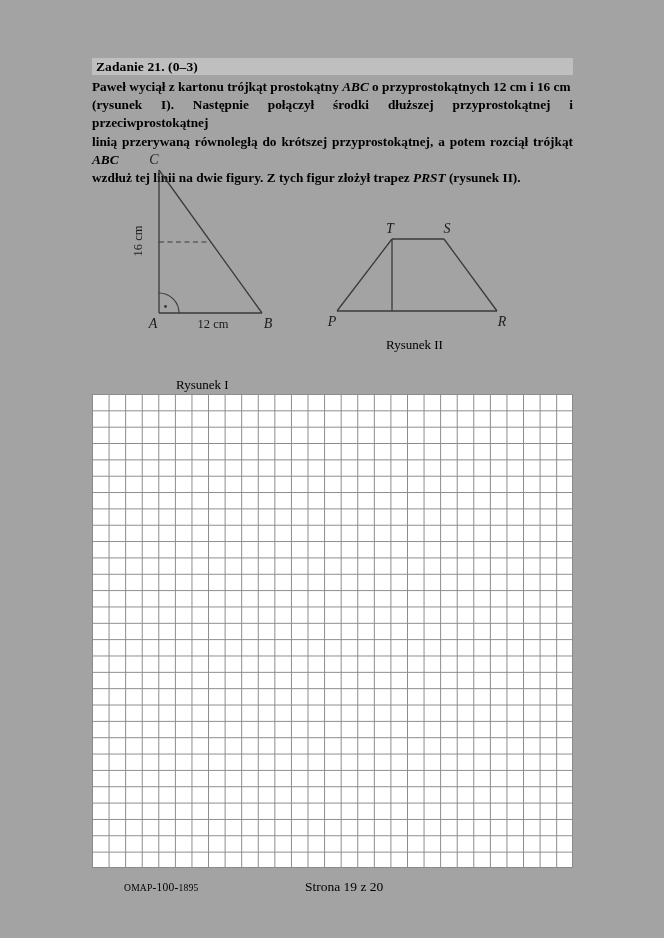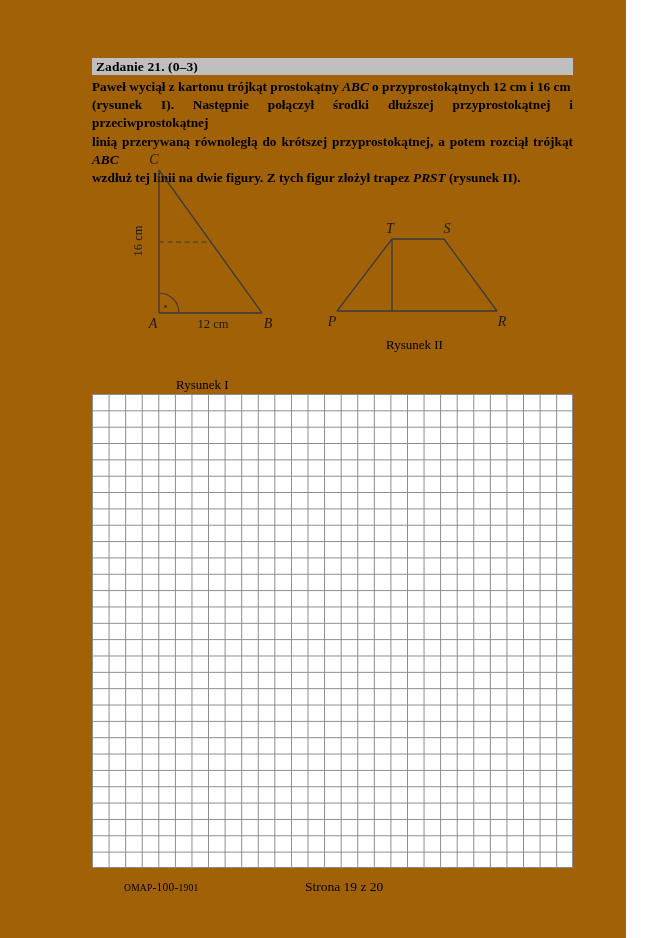--- a/index.html
+++ b/index.html
@@ -11,24 +11,23 @@
     width: 664px;
     height: 938px;
     position: relative;
     font-family: "Liberation Serif", serif;
     color: #000000;
     overflow: hidden;
   }
   #page {
     position: absolute;
     left: 0; top: 0;
-    width: 580px;
+    width: 664px;
     height: 938px;
-    background: #a16207;
-    padding-left: 46px;
+    background: #a3a3a3;
   }
 
   
   .task-band {
     position: absolute;
     left: 92px;
     top: 58px;
     width: 481px;
     height: 17px;
     background: #bfbfbf;
@@ -194,17 +193,17 @@
     </svg>
   </div>
 
   <div class="fig-caption" id="caption-1">Rysunek I</div>
   <div class="fig-caption" id="caption-2">Rysunek II</div>
 
 
   <div class="answer-grid"></div>
 
   <div class="footer-left">
-    <span class="smallcaps">OMAP</span><span>-</span><span>100</span><span>-</span><span class="sub">1901</span>
+    <span class="smallcaps">OMAP</span><span>-</span><span>100</span><span>-</span><span class="sub">1895</span>
   </div>
   <div class="footer-center">Strona 19 z 20</div>
 
 </div>
 
 </body></html>

